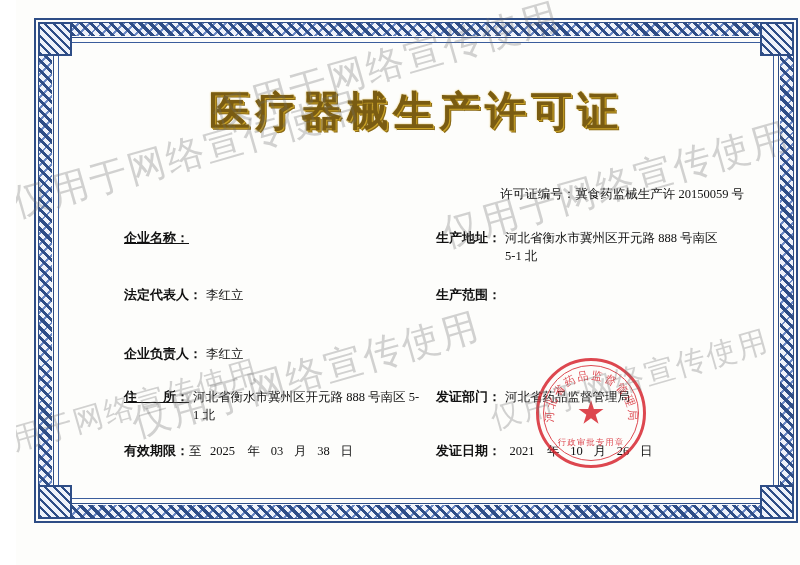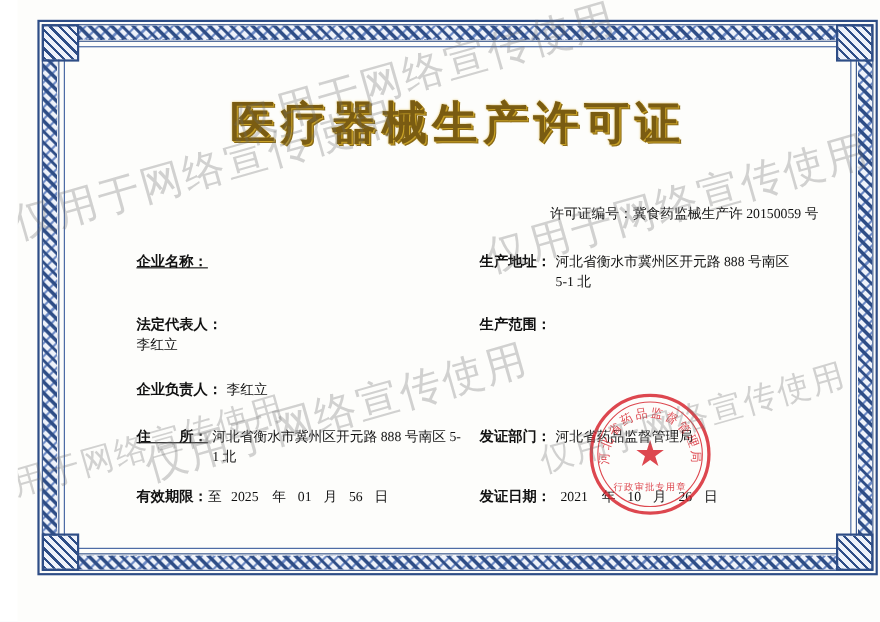--- a/index.html
+++ b/index.html
@@ -269,21 +269,21 @@
   <div class="title">医疗器械生产许可证</div>
 
   <div class="license-no">
     <span>许可证编号：</span><span>冀食药监械生产许 20150059 号</span>
   </div>
 
   <div class="field col-left row" style="top:229px;text-decoration:underline;">
     <span class="lbl">企业名称：</span>
   </div>
 
-  <div class="field col-left row" style="top:286px;flex-direction:column;">
+  <div class="field col-left row" style="top:286px;">
     <span class="lbl">法定代表人：</span>
     <span class="val">李红立</span>
   </div>
 
   <div class="field col-left row" style="top:345px;">
     <span class="lbl">企业负责人：</span>
     <span class="val">李红立</span>
   </div>
 
   <div class="field col-left row" style="top:388px; width:300px;">
@@ -303,23 +303,23 @@
   <div class="field col-right row" style="top:388px;">
     <span class="lbl">发证部门：</span>
     <span class="val">河北省药品监督管理局</span>
   </div>
 
   <div class="daterow" style="left:108px; top:442px;">
     <span class="lbl">有效期限：</span>
     <span class="sep">至</span>
     <span class="num y">2025</span>
     <span class="unit">年</span>
-    <span class="num m">01</span>
+    <span class="num m">03</span>
     <span class="unit">月</span>
-    <span class="num d">56</span>
+    <span class="num d">38</span>
     <span class="unit">日</span>
   </div>
 
   <div class="daterow" style="left:420px; top:442px;">
     <span class="lbl">发证日期：</span>
     <span class="num y">2021</span>
     <span class="unit">年</span>
     <span class="num m">10</span>
     <span class="unit">月</span>
     <span class="num d">26</span>

